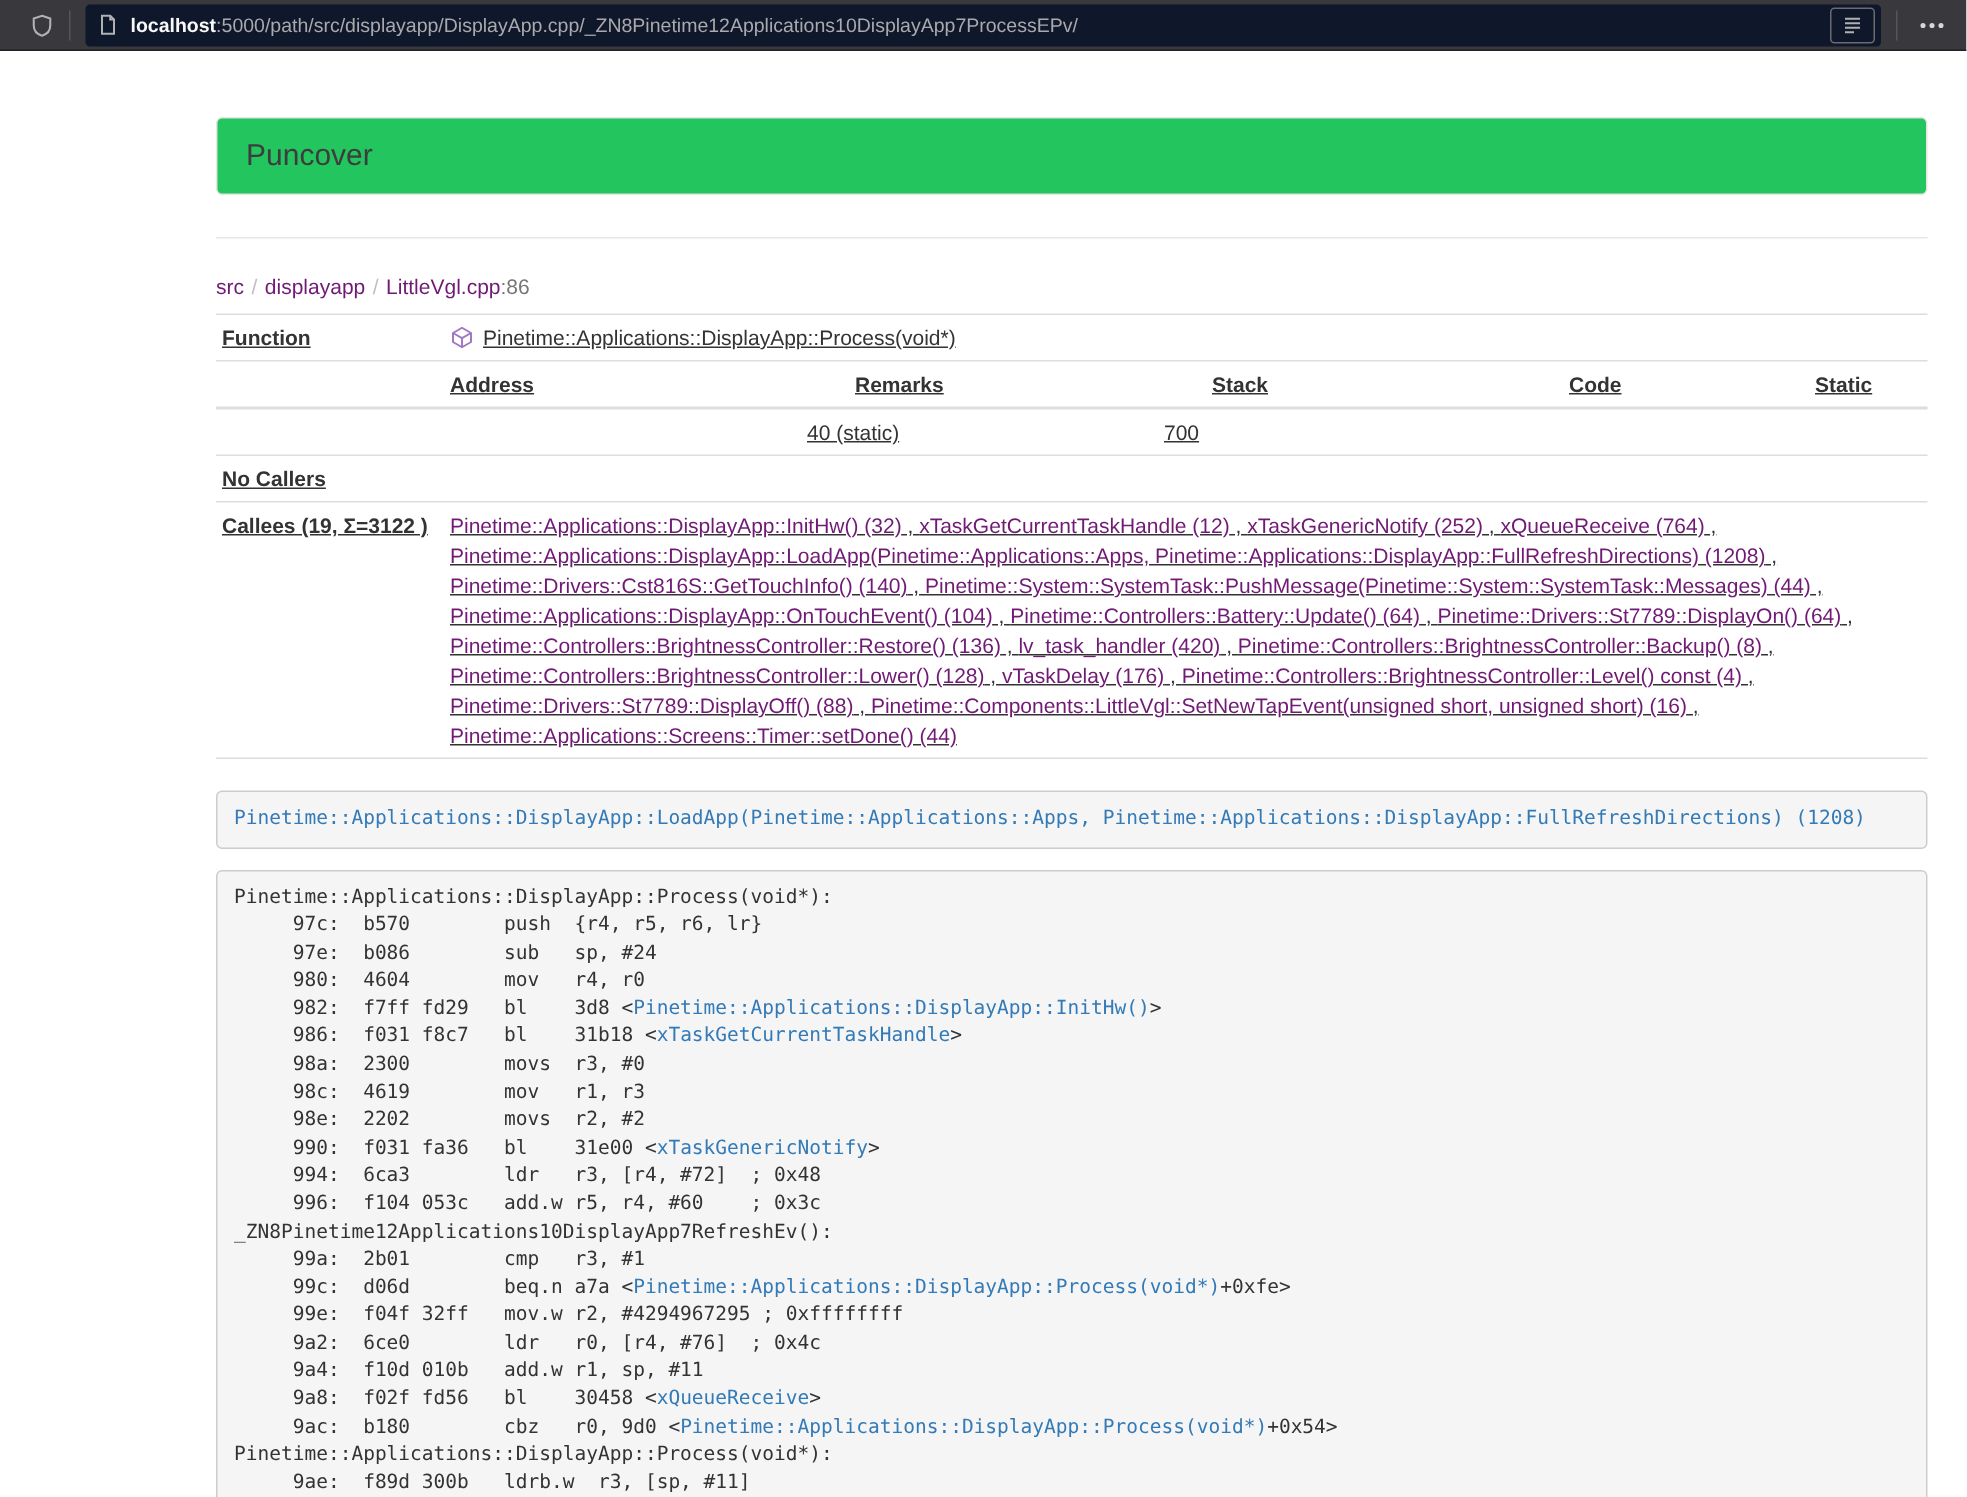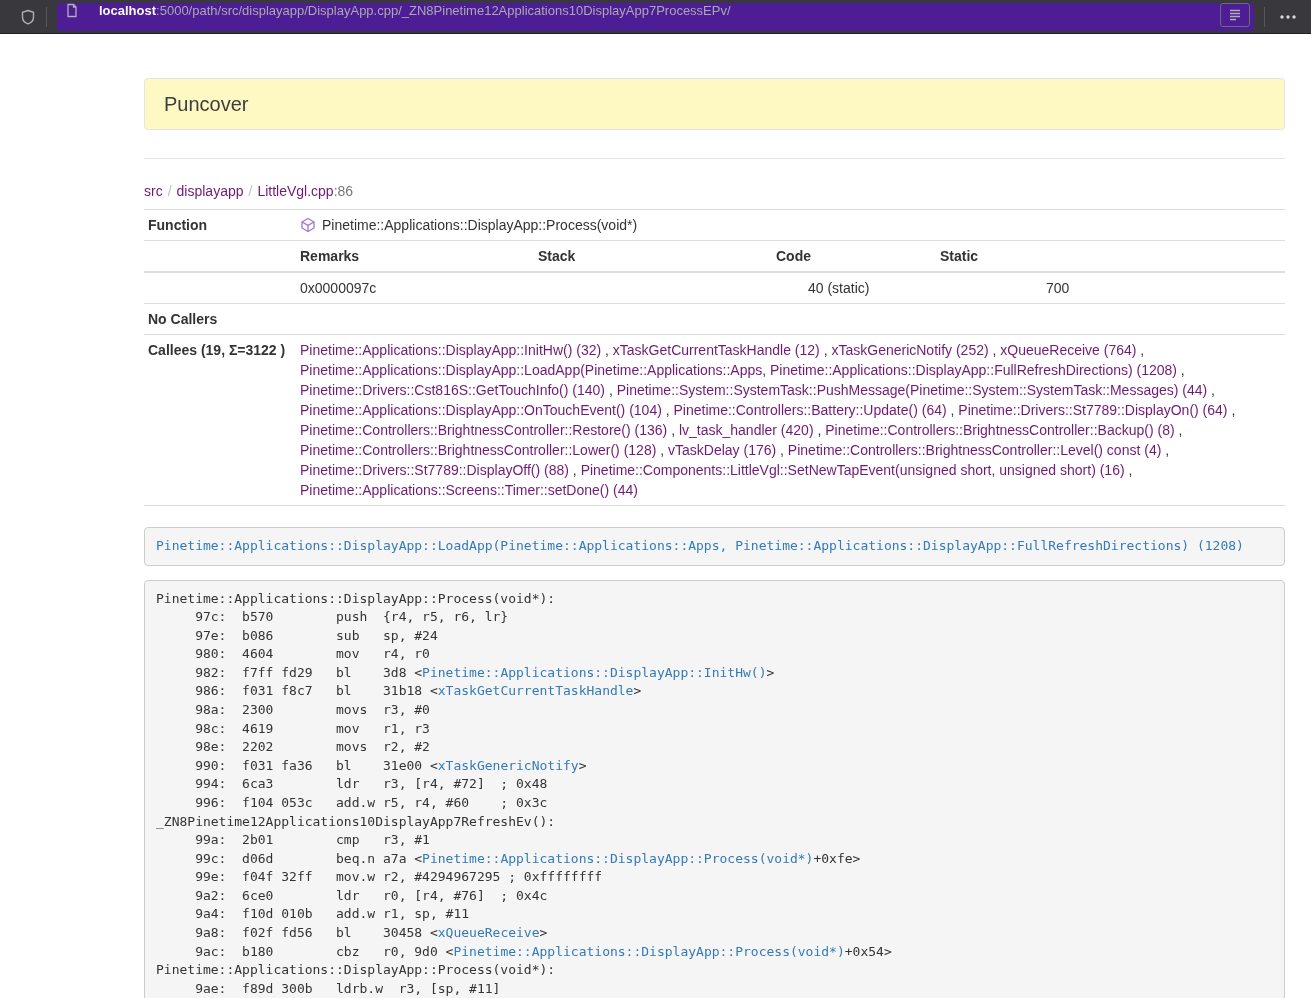--- a/index.html
+++ b/index.html
@@ -12,50 +12,50 @@
   }
 
   
   .toolbar {
     height:34px; background:#38383d; border-bottom:1px solid #202025;
     display:flex; align-items:center;
   }
   .tb-icon { display:flex; align-items:center; margin-left:20px; }
   .tb-divider { width:1px; height:20px; background:#55555a; margin:0 10px; flex:none; }
   .urlbar {
-    flex:1; height:28px; display:flex; align-items:flex-start;
-    background:#4c1d95; border-radius:3px; padding:0 4px 0 8px;gap:12px;
+    flex:1; height:28px; display:flex; align-items:center;
+    background:#0f172a; border-radius:3px; padding:0 4px 0 8px;
   }
   .url-doc-icon { display:flex; align-items:center; margin-right:8px; }
   .url-text { font-size:13px; white-space:nowrap; overflow:hidden; }
   .url-host { color:#f9f9fa; font-weight:bold; }
   .url-rest { color:#a9a9ae; }
   .reader-btn {
     margin-left:auto; width:30px; height:24px; border:1px solid #6b6b71; border-radius:3px;
     display:flex; align-items:center; justify-content:center; cursor:pointer;
   }
   .kebab { display:flex; align-items:center; margin:0 14px 0 4px; cursor:pointer; }
 
   
   .container { margin-left:144px; width:1141px; }
 
   .well {
-    margin-top:44px; height:52px; background:#fef9c3;
+    margin-top:44px; height:52px; background:#22c55e;
     border:1px solid #e4e4e4; border-radius:4px;
     display:flex; align-items:center; padding-left:19px;text-align:center;
   }
   .well .title { font-size:20px; font-weight:400; color:#3d3d3d; margin:0; }
 
   hr.rule { border:0; border-top:1px solid #e7e7e7; margin:28px 0 0 0; }
 
   .breadcrumb { margin-top:22px; font-size:14px; line-height:20px; color:#777; }
   a.link { color:#701a75; text-decoration:none; }
   .bc-sep { color:#c0c0c0; margin:0 5px; }
 
-  .info-table { margin-top:8px; border-top:1px solid #ddd; font-size:14px; }
+  .info-table { margin-top:8px; border-top:1px solid #ddd; font-size:14px;text-decoration:underline; }
   .it-row { display:flex; border-bottom:1px solid #ddd; }
   .it-row.hdr { border-bottom:2px solid #ddd; }
   .it-label { width:152px; flex:none; padding:5px 8px 5px 4px; line-height:20px; font-weight:bold; white-space:nowrap; }
   .it-content { flex:1; padding:5px 8px 5px 4px; line-height:20px; }
   .sig { display:flex; align-items:center; }
   .sig .cube { display:flex; align-items:center; margin-right:6px; }
   .cols { flex:1; display:flex; }
   .col { padding:5px 8px 5px 4px; line-height:20px; }
   .col.b { font-weight:bold; }
   .c-addr { width:270px; } .c-rem { width:222px; } .c-stack { width:222px;margin-left:16px; }
@@ -130,31 +130,31 @@
             <path d="M8 8.4 V14.5"></path>
           </svg>
         </span>
         <span>Pinetime::Applications::DisplayApp::Process(void*)</span>
       </div>
     </div>
 
     <div class="it-row hdr">
       <div class="it-label"></div>
       <div class="cols">
+        <div class="col b c-addr">Address</div>
         <div class="col b c-rem">Remarks</div>
         <div class="col b c-stack">Stack</div>
         <div class="col b c-code">Code</div>
         <div class="col b c-static">Static</div>
       </div>
     </div>
 
     <div class="it-row">
       <div class="it-label"></div>
       <div class="cols">
-        <div class="col c-addr">0x0000097c</div>
         <div class="col c-rem"></div>
         <div class="col c-stack">40 (static)</div>
         <div class="col c-code">700</div>
         <div class="col c-static"></div>
       </div>
     </div>
 
     <div class="it-row">
       <div class="it-label">No Callers</div>
       <div class="it-content"></div>

